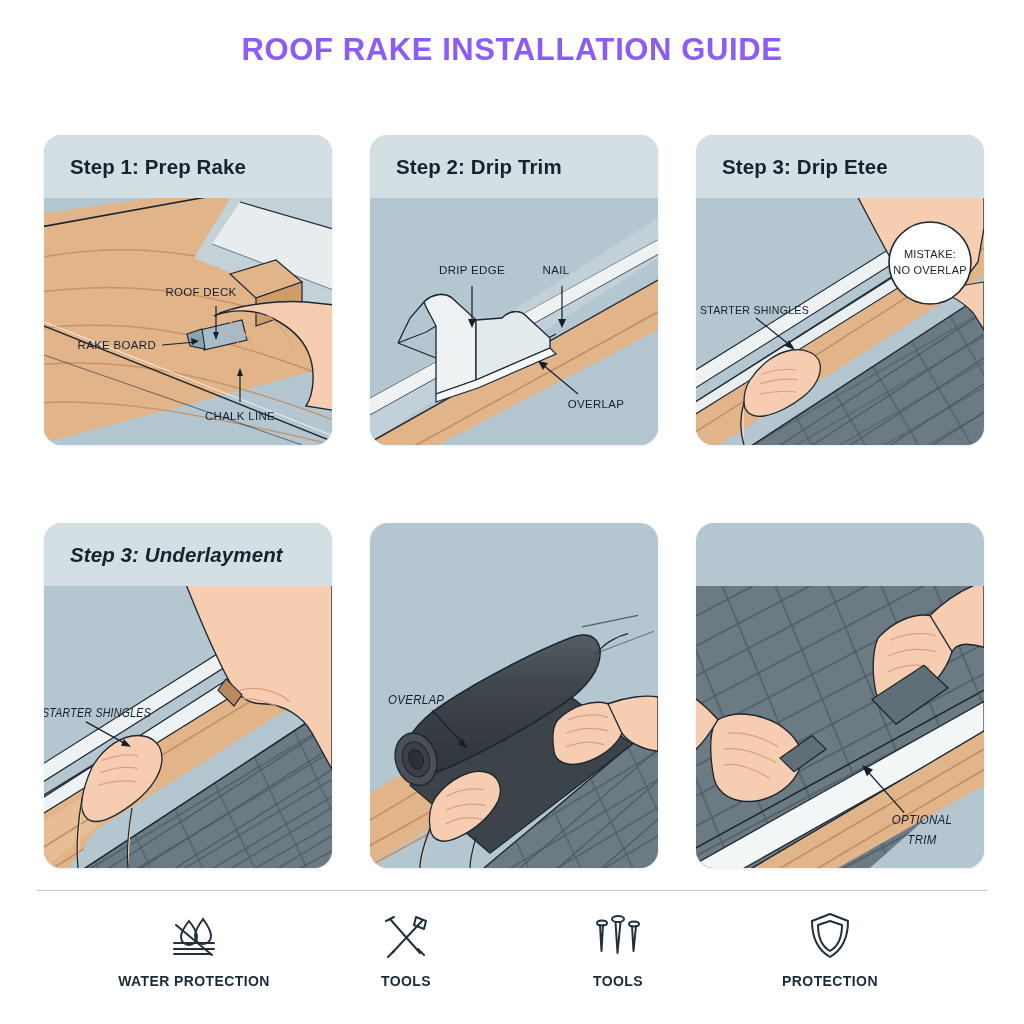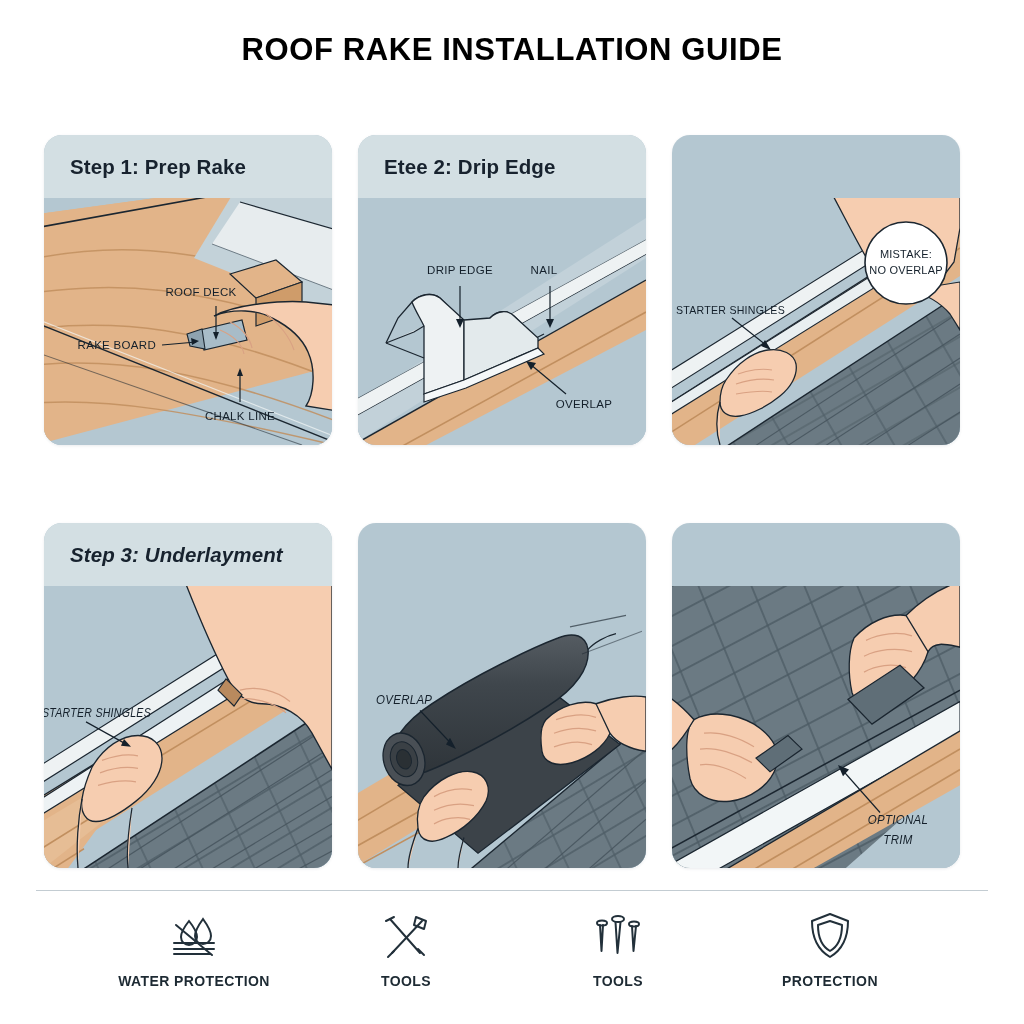--- a/index.html
+++ b/index.html
@@ -13,27 +13,27 @@
   }
   #page{width:1024px;height:1024px;position:relative;}
 
   
   .title{
     position:absolute;top:32px;left:0;width:1024px;
     text-align:center;
     font-size:31px;
     font-weight:bold;
     letter-spacing:0.6px;
-    color:#000000;
+    color:#8b5cf6;
     font-family:"Liberation Sans","DejaVu Sans",sans-serif;
   }
 
   
   .grid{position:absolute;top:135px;left:44px;width:940px;}
-  .row{display:flex;gap:26px;}
+  .row{display:flex;gap:38px;}
   .row.r2{margin-top:78px;}
 
   .panel{
     width:288px;height:310px;
     border-radius:18px;
     overflow:hidden;
     position:relative;
     background:#b4c7d1;
     box-shadow:0 1px 3px rgba(40,60,80,.10);
   }
@@ -146,21 +146,21 @@
               <path d="M196,172 L196,204" stroke="#14202b" stroke-width="1.2" fill="none"></path>
               <polygon points="196,170 193,178 199,178" fill="#14202b"></polygon>
               <text class="lbl" x="196" y="222" text-anchor="middle">CHALK LINE</text>
             </g>
           </svg>
         </div>
       </div>
 
       <div class="panel">
         <div class="panel-head">
-          <div class="ht">Etee 2: Drip Edge</div>
+          <div class="ht">Step 2: Drip Trim</div>
         </div>
         <div class="scene">
           <svg viewBox="0 0 288 247" preserveAspectRatio="none">
             <defs>
                 <clipPath id="c2">
                   <rect x="0" y="0" width="288" height="247"></rect>
                 </clipPath>
               </defs>
             <g clip-path="url(#c2)">
               <rect x="0" y="0" width="288" height="247" fill="#b4c7d1"></rect>
@@ -193,20 +193,23 @@
 
               <path d="M208,196 L172,166" stroke="#14202b" stroke-width="1.2" fill="none"></path>
               <polygon points="168,163 178,165 173,172" fill="#14202b"></polygon>
               <text class="lbl" x="226" y="210" text-anchor="middle">OVERLAP</text>
             </g>
           </svg>
         </div>
       </div>
 
       <div class="panel">
+        <div class="panel-head">
+          <div class="ht">Step 3: Drip Etee</div>
+        </div>
         <div class="scene">
           <svg viewBox="0 0 288 247" preserveAspectRatio="none">
             <defs>
               <clipPath id="c3">
                   <rect x="0" y="0" width="288" height="247"></rect>
                 </clipPath>
               <pattern id="sh3" width="46" height="22" patternUnits="userSpaceOnUse" patternTransform="rotate(-30)">
                 <rect width="46" height="22" fill="#6b7a83"></rect>
                 <path d="M0,0 H46 M0,22 H46 M23,0 V22" stroke="#4e5d66" stroke-width="1.2"></path>
               </pattern>

